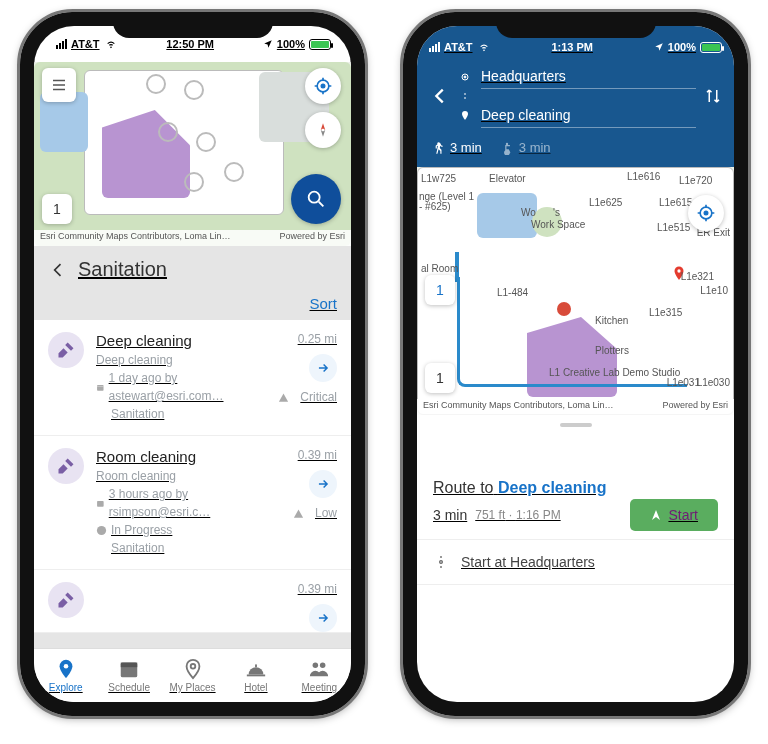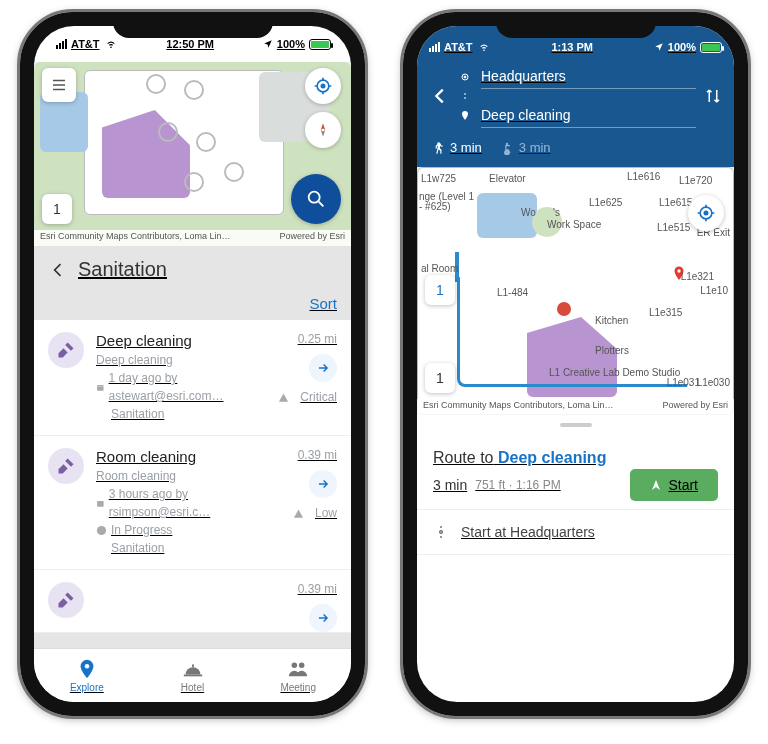--- a/index.html
+++ b/index.html
@@ -58,25 +58,25 @@
 
   
   .nav-header { background:#18578f; color:#fff; padding:8px 12px 10px; }
   .route-row { display:flex; align-items:center; gap:10px; padding:4px 0; }
   .mode-row{display:flex;gap:18px;padding:8px 2px 2px;font-size:13px;}
   .mode{display:flex;align-items:center;gap:5px;opacity:0.55;}
   .mode.active{opacity:1;}
   .swap-ico{width:18px;}
 
   .route-panel { background:#fff; padding:14px 16px 8px; border-bottom:1px solid #eee; display:flex; flex-direction:column; gap:2px;}
-  .route-panel .line1{font-size:16px;color:#333;}
+  .route-panel .line1{font-size:16px;color:#333;margin-top:30px;}
   .route-panel .line1 b{color:#1873c8;font-weight:600;}
   .route-panel .line2{font-size:14px;color:#333;display:flex;align-items:center;gap:8px;}
   .route-panel .line2 .sm{font-size:12px;color:#888;}
-  .start-btn{margin-left:auto;background:#5aad5f;color:#000000;border-radius:5px;padding:8px 20px;font-size:14px;display:flex;align-items:center;gap:6px;}
+  .start-btn{margin-left:auto;background:#5aad5f;color:#701a75;border-radius:5px;padding:8px 20px;font-size:14px;display:flex;align-items:center;gap:6px;}
 
   .step{padding:14px 16px;border-bottom:1px solid #eee;background:#fff;display:flex;align-items:center;gap:12px;font-size:14px;color:#444;}
   .step .dist{margin-left:auto;font-size:12px;color:#999;}
   .step svg{width:16px;height:16px;flex-shrink:0;}
 
   .maplbl{position:absolute;font-size:10px;color:#555;white-space:nowrap;}
   .route-line{position:absolute;border:3px solid #2a8acb;border-top:none;border-right:none;}
   .pin{position:absolute;width:18px;height:18px;}
   .handle{height:20px;display:flex;align-items:center;justify-content:center;background:#fff;}
   .handle i{width:32px;height:4px;background:#ccc;border-radius:2px;}
@@ -271,20 +271,34 @@
         </div>
       </div>
 
       <div class="tabbar">
         <div class="tab active">
           <svg viewBox="0 0 24 24" fill="#1873c8">
               <path d="M12 2a7 7 0 017 7c0 5-7 13-7 13S5 14 5 9a7 7 0 017-7z"></path>
               <circle cx="12" cy="9" r="2.5" fill="#fff"></circle>
             </svg>
           <span>Explore</span>
+        </div>
+        <div class="tab">
+          <svg viewBox="0 0 24 24" fill="#777">
+              <rect x="3" y="5" width="18" height="16" rx="2"></rect>
+              <rect x="3" y="5" width="18" height="5" fill="#555"></rect>
+            </svg>
+          <span>Schedule</span>
+        </div>
+        <div class="tab">
+          <svg viewBox="0 0 24 24" fill="none" stroke="#777" stroke-width="2">
+              <path d="M12 2a7 7 0 017 7c0 5-7 13-7 13S5 14 5 9a7 7 0 017-7z"></path>
+              <circle cx="12" cy="9" r="2.5"></circle>
+            </svg>
+          <span>My Places</span>
         </div>
         <div class="tab">
           <svg viewBox="0 0 24 24" fill="#777">
               <path d="M4 18a8 8 0 0116 0z"></path>
               <rect x="2" y="18" width="20" height="2"></rect>
               <rect x="11" y="7" width="2" height="3"></rect>
             </svg>
           <span>Hotel</span>
         </div>
         <div class="tab">
@@ -395,21 +409,21 @@
         <span class="maplbl" style="left:240px;top:55px">L1e515</span>
         <span class="maplbl" style="right:4px;top:60px">ER Exit</span>
         <span class="maplbl" style="right:20px;top:104px">L1e321</span>
         <span class="maplbl" style="right:6px;top:118px">L1e10</span>
         <span class="maplbl" style="left:232px;top:140px">L1e315</span>
         <span class="maplbl" style="left:178px;top:148px">Kitchen</span>
         <span class="maplbl" style="left:178px;top:178px">Plotters</span>
         <span class="maplbl" style="left:132px;top:200px">L1 Creative Lab Demo Studio</span>
         <span class="maplbl" style="right:34px;top:210px">L1e031</span>
         <span class="maplbl" style="right:4px;top:210px">L1e030</span>
-        <span class="maplbl" style="left:130px;top:52px">Work Space</span>
+        <span class="maplbl" style="left:114px;top:52px">Work Space</span>
         <span class="maplbl" style="left:172px;top:30px">L1e625</span>
         <span class="maplbl" style="left:80px;top:120px">L1-484</span>
         <span class="maplbl" style="left:4px;top:96px">al Room</span>
         <span class="maplbl" style="left:104px;top:40px">Wo</span>
         <span class="maplbl" style="left:136px;top:40px">'s</span>
         <span class="maplbl" style="left:2px;top:24px">nge (Level 1</span>
         <span class="maplbl" style="left:2px;top:34px">- #625)</span>
 
         <div class="round-btn" style="right:10px;top:28px">
           <svg width="20" height="20" viewBox="0 0 24 24" fill="none" stroke="#1873c8" stroke-width="2">

